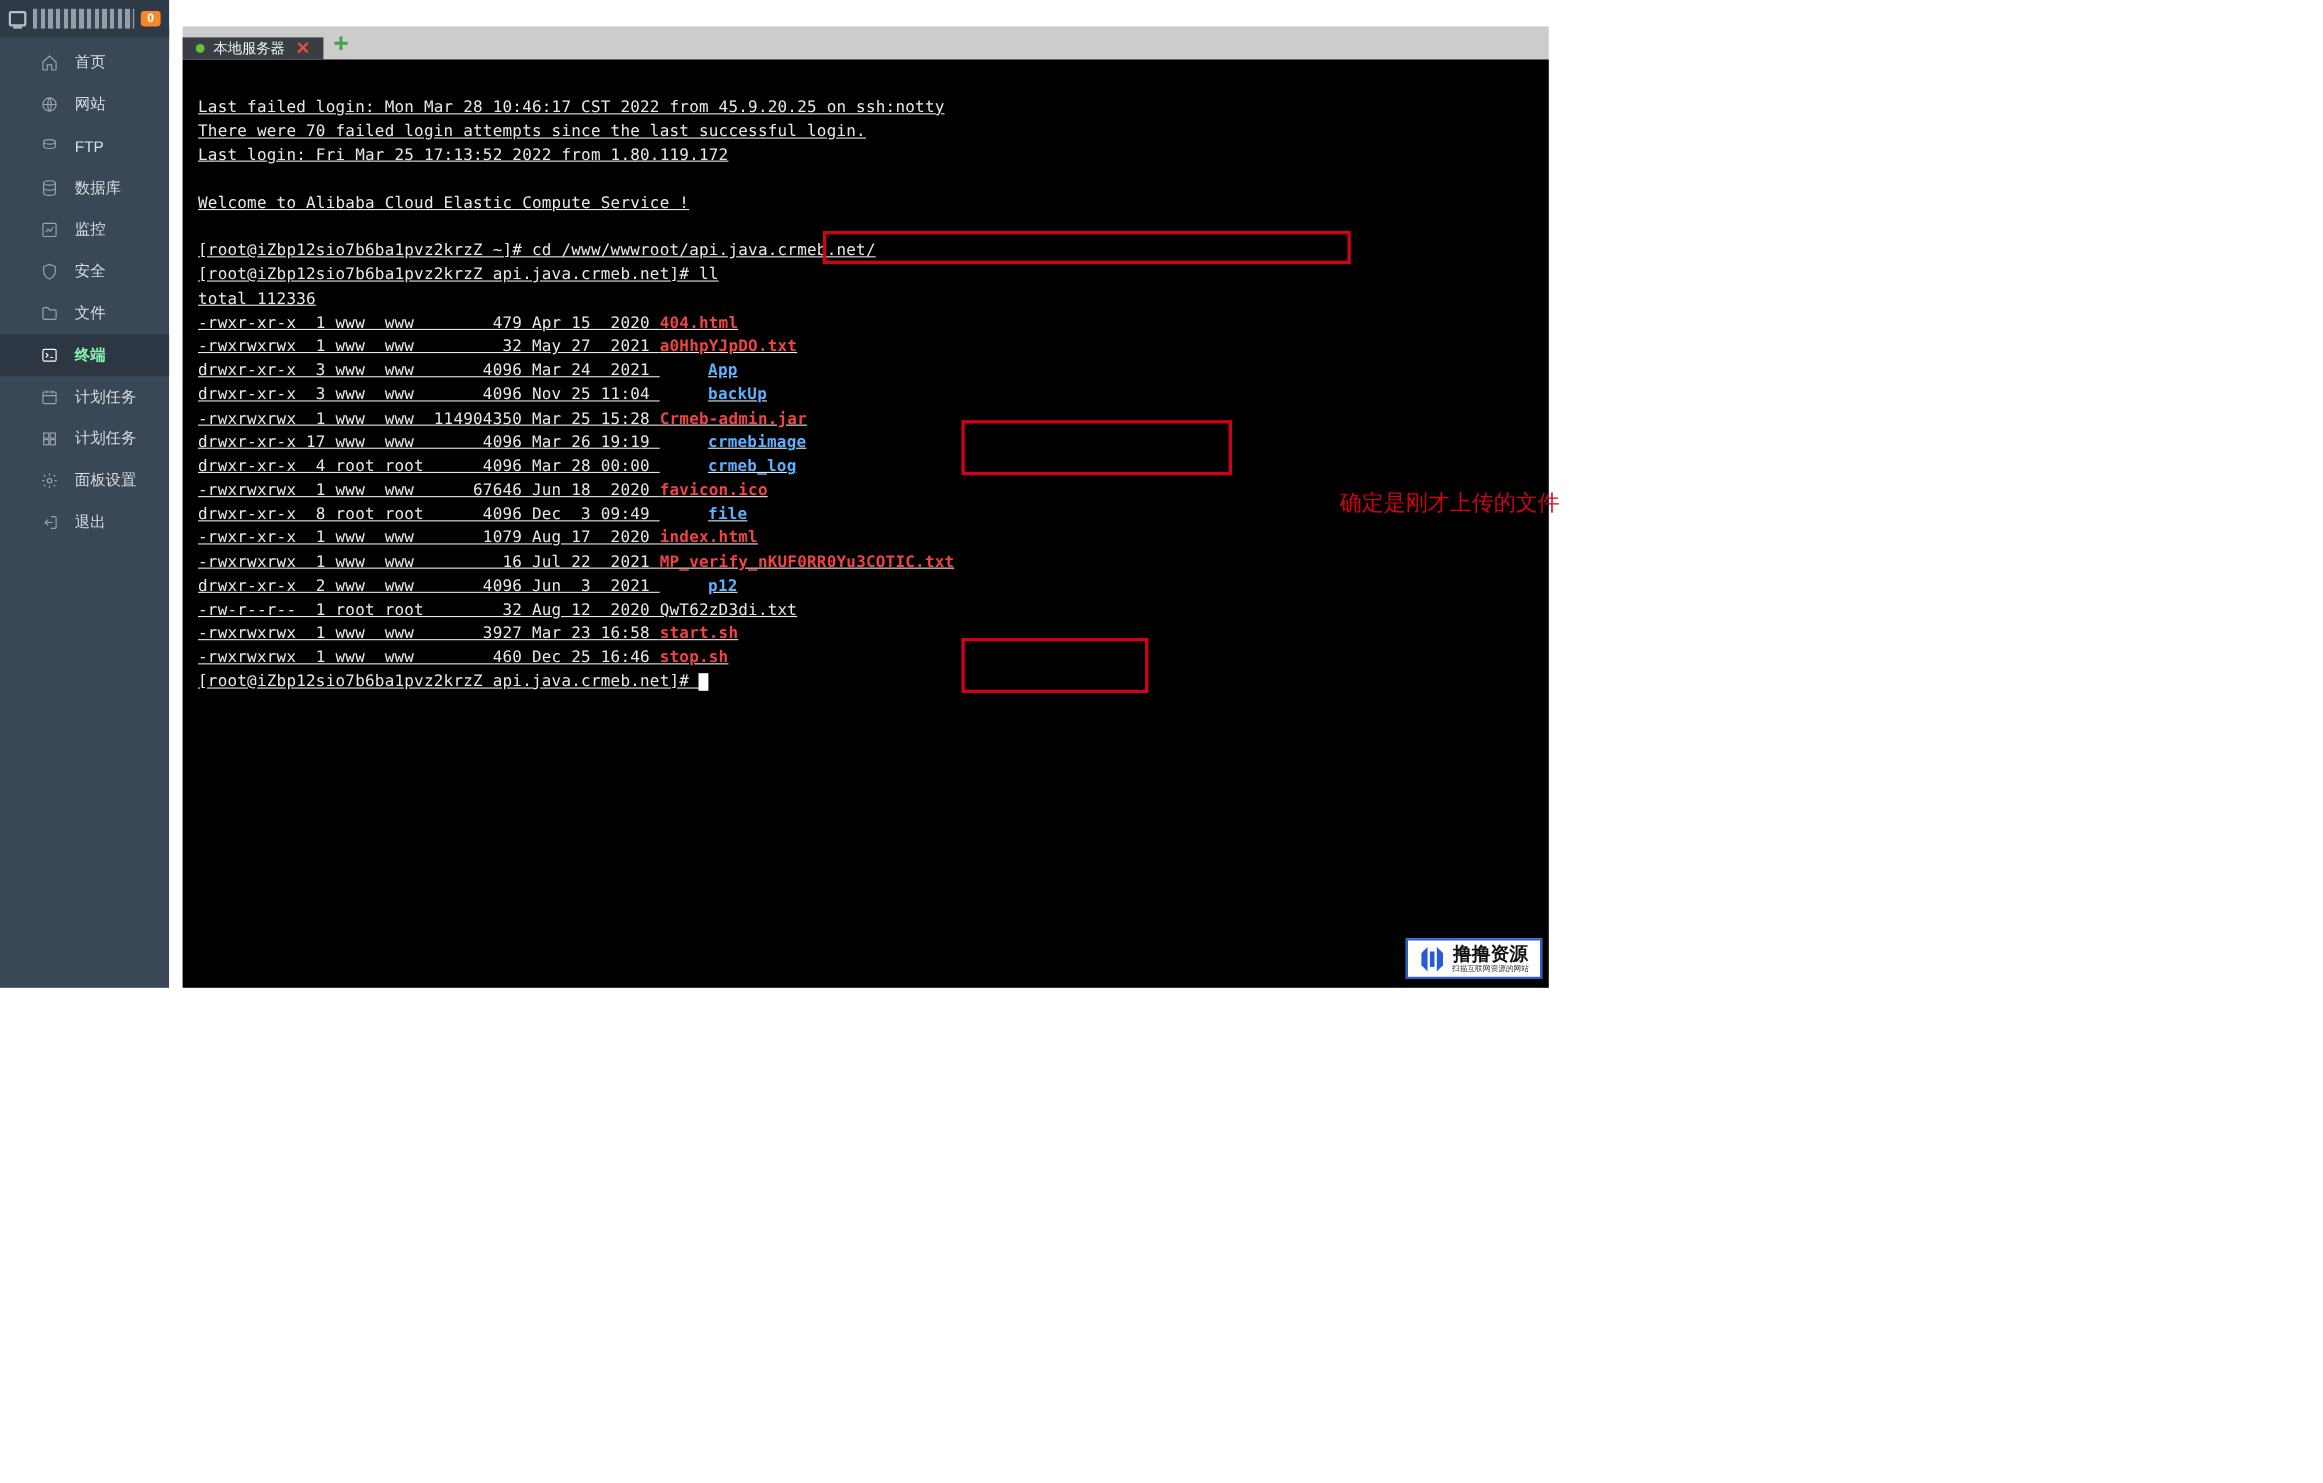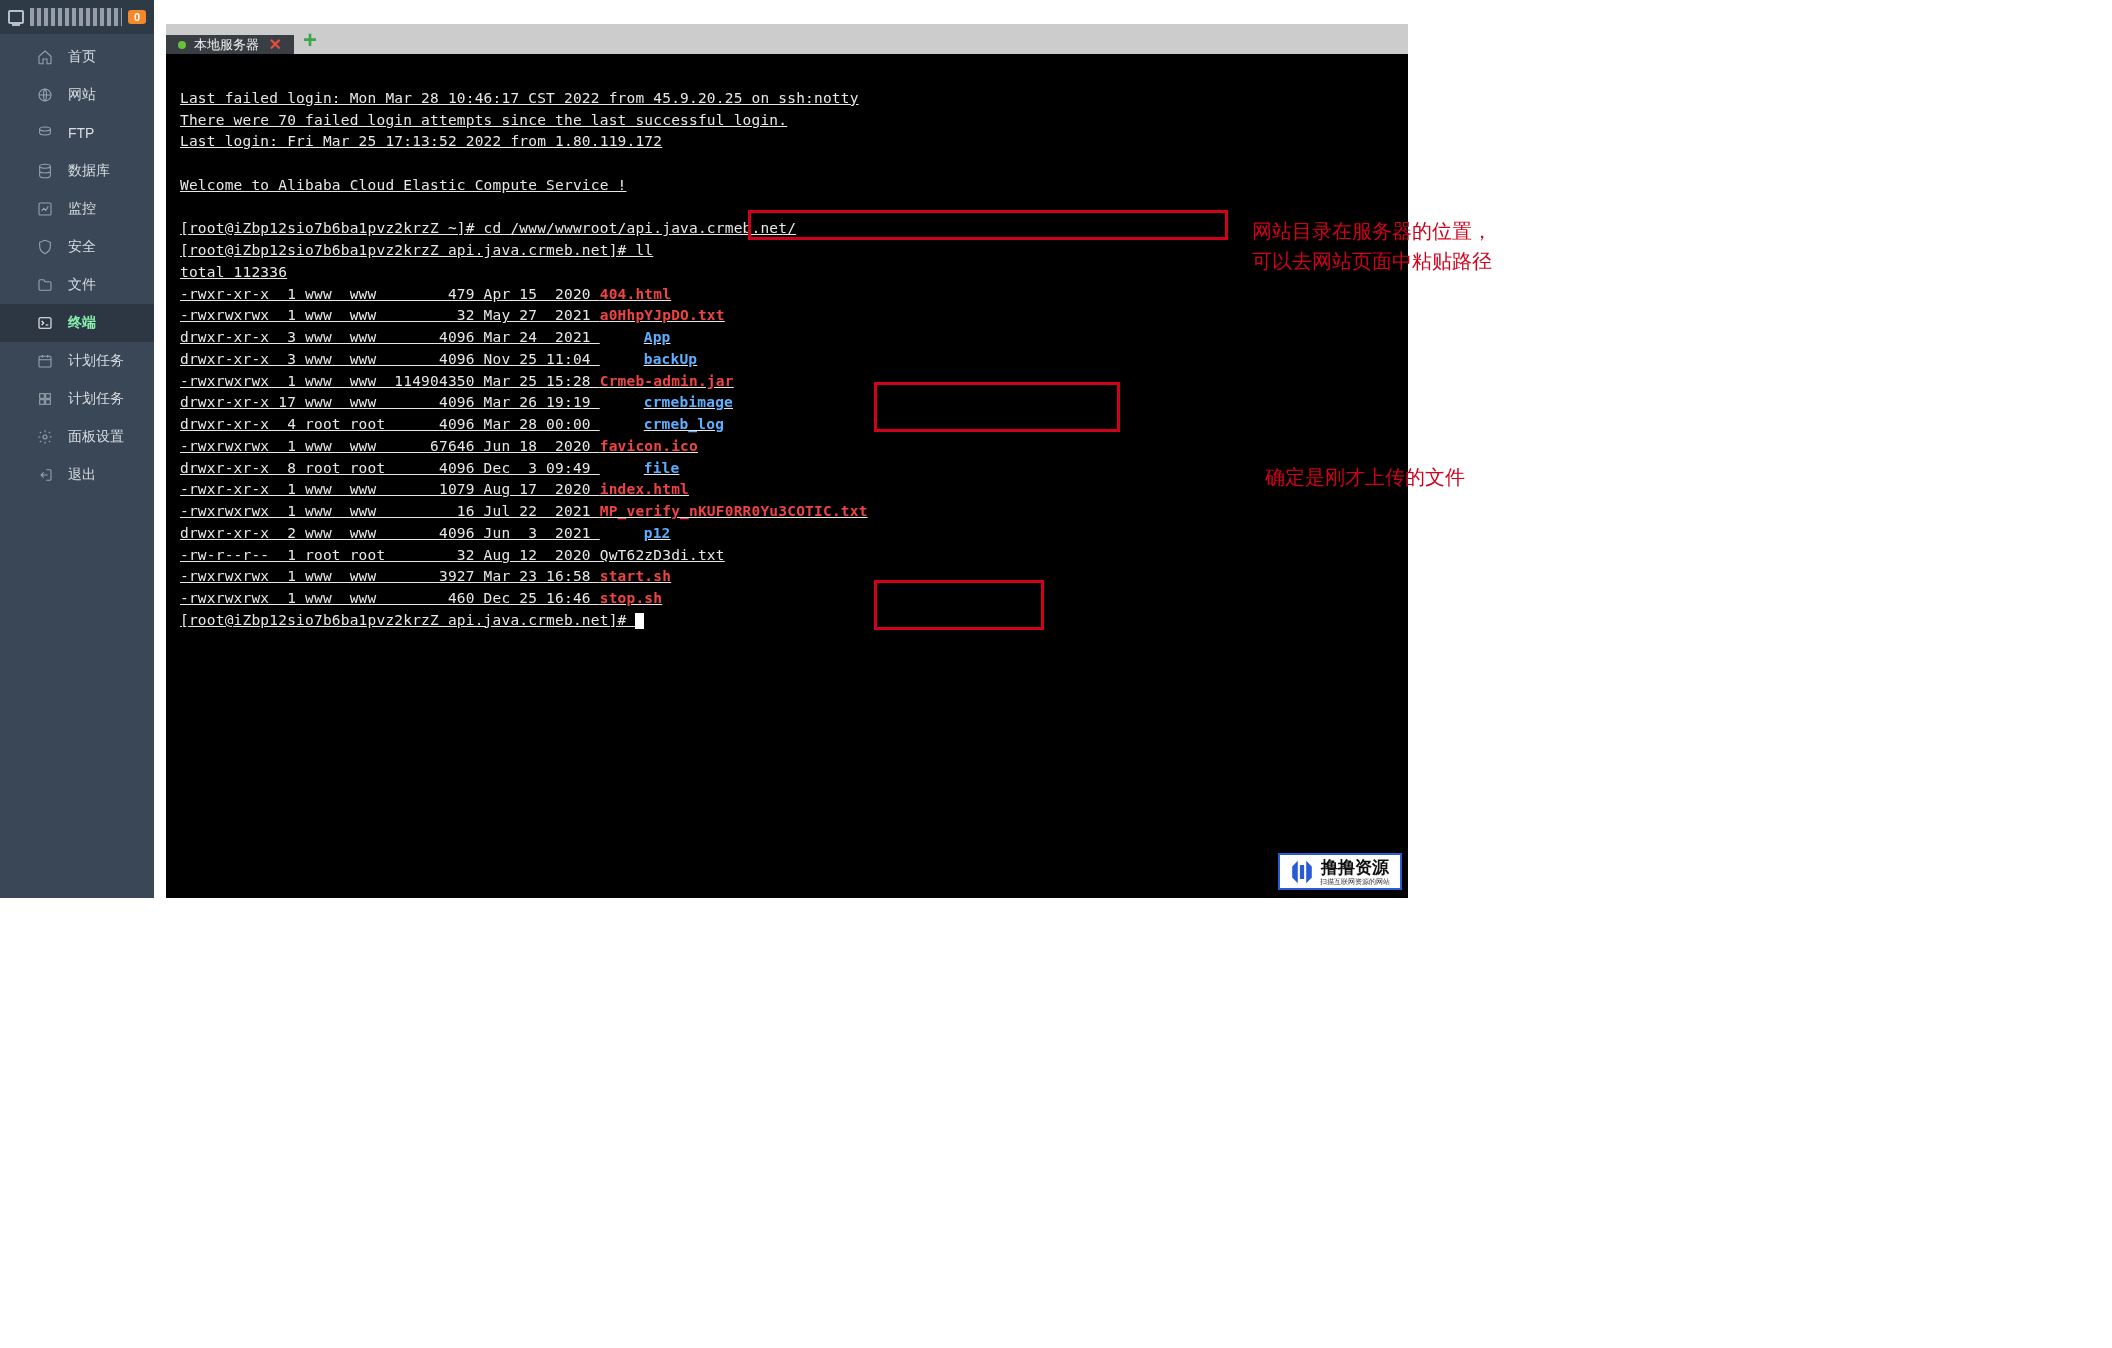--- a/index.html
+++ b/index.html
@@ -31,21 +31,21 @@
 .terminal .g{color:#ef4444;font-weight:bold;}
 .terminal .b{color:#5fafff;font-weight:bold;margin-left:44px;}
 .terminal .cursor{display:inline-block;width:9px;height:16px;background:#fff;vertical-align:middle;}
 
 .annot{position:absolute;border:3px solid #d0021b;pointer-events:none;}
 .ann1{left:594px;top:210px;width:480px;height:30px;}
 .ann2{left:720px;top:382px;width:246px;height:50px;}
 .ann3{left:720px;top:580px;width:170px;height:50px;}
 .ann-text{position:absolute;color:#d0021b;font-size:20px;font-family:"SimSun","Microsoft YaHei",serif;line-height:1.5;pointer-events:none;}
 .at1{left:1098px;top:216px;width:270px;}
-.at2{left:1064px;top:462px;width:300px;margin-left:47px;}
+.at2{left:1064px;top:443px;width:300px;}
 
 .watermark{position:absolute;right:6px;bottom:8px;border:2px solid #2a5bd7;background:#fff;padding:3px 10px 2px 8px;display:flex;align-items:center;pointer-events:none;}
 .watermark .logo{width:28px;height:28px;margin-right:4px;}
 .watermark .txts{display:flex;flex-direction:column;align-items:center;line-height:1;}
 .watermark .t1{font-size:17px;font-weight:900;color:#111;font-family:"SimHei","Microsoft YaHei";}
 .watermark .t2{font-size:7px;color:#333;margin-top:2px;}
 </style>
 </head>
 <body>
 
@@ -202,22 +202,20 @@
 drwxr-xr-x  2 www  www       4096 Jun  3  2021 <span class="b">p12</span>
 -rw-r--r--  1 root root        32 Aug 12  2020 QwT62zD3di.txt
 -rwxrwxrwx  1 www  www       3927 Mar 23 16:58 <span class="g">start.sh</span>
 -rwxrwxrwx  1 www  www        460 Dec 25 16:46 <span class="g">stop.sh</span>
 [root@iZbp12sio7b6ba1pvz2krzZ api.java.crmeb.net]# <span class="cursor"></span></div>
     </div>
 
     <div class="annot ann1"></div>
     <div class="annot ann2"></div>
     <div class="annot ann3"></div>
-    <div class="ann-text at1" style="white-space: pre-line;">网站目录在服务器的位置，
-可以去网站页面中粘贴路径</div>
     <div class="ann-text at2" style="white-space: pre-line;">确定是刚才上传的文件</div>
 
     <div class="watermark">
       <svg class="logo" viewBox="0 0 40 40">
         <path d="M6 12 L14 4 L14 36 L6 28 Z" fill="#2a5bd7"></path>
         <path d="M34 12 L26 4 L26 36 L34 28 Z" fill="#2a5bd7"></path>
         <rect x="17" y="10" width="6" height="20" fill="#2a5bd7"></rect>
       </svg>
       <div class="txts">
         <span class="t1">撸撸资源</span>

